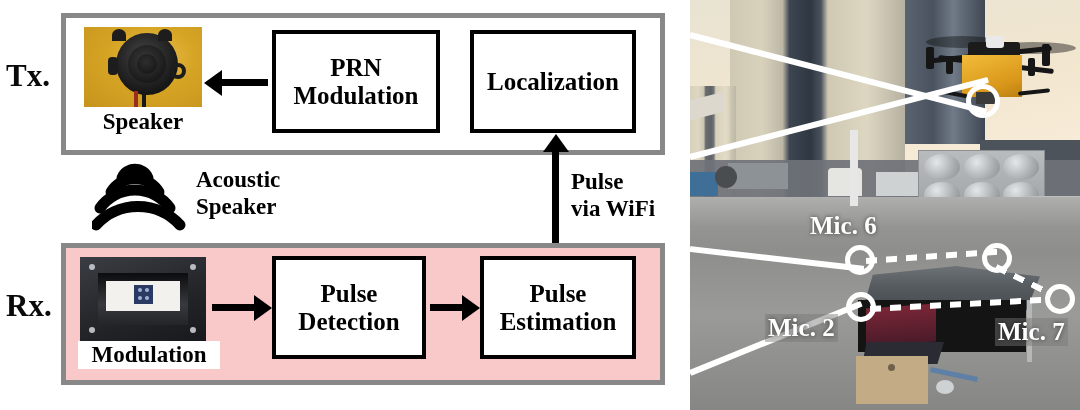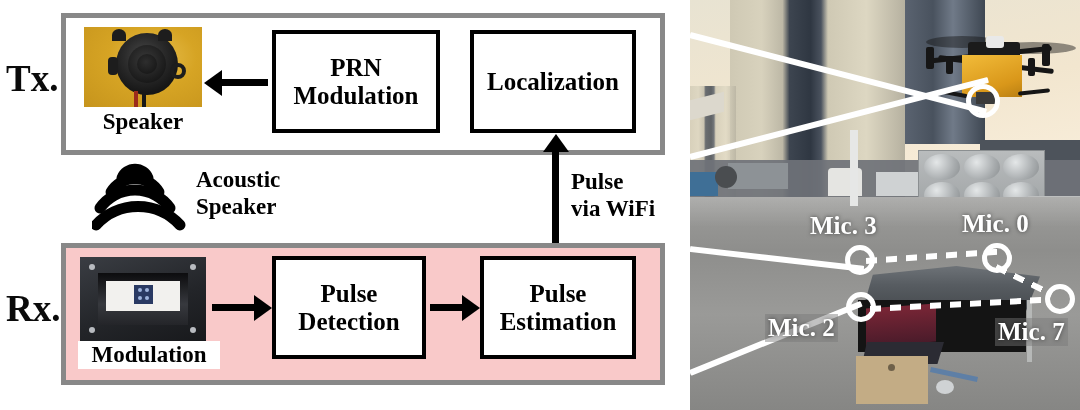--- a/index.html
+++ b/index.html
@@ -3,21 +3,21 @@
 <meta charset="utf-8">
 <style>
   html,body{margin:0;padding:0;background:#ffffff;}
   body{width:1080px;height:410px;overflow:hidden;
        font-family:"Liberation Serif","DejaVu Serif",serif;}
   #root{position:relative;width:1080px;height:410px;background:#fff;}
 
   
   #diagram{position:absolute;left:0;top:0;width:680px;height:410px;background:#fff;}
 
-  .side-label{position:absolute;font-weight:bold;font-size:37px;color:#0a0a0a;
+  .side-label{position:absolute;font-weight:bold;font-size:31px;color:#0a0a0a;
               letter-spacing:0px;line-height:1;}
 
   .group-box{position:absolute;border:5px solid #888888;box-sizing:border-box;background:#ffffff;}
   .group-box.rx{background:#f9c9c9;}
 
   .proc-box{position:absolute;border:4px solid #000;box-sizing:border-box;background:#fff;
             display:flex;align-items:center;justify-content:center;text-align:center;
             font-weight:bold;font-size:25px;line-height:1.12;color:#000;}
 
   .photo{position:absolute;box-sizing:border-box;overflow:hidden;}
@@ -254,19 +254,18 @@
     <div class="dash" style="left:176px;top:258px;width:132px;transform:rotate(-4deg);"></div>
     <div class="dash" style="left:306px;top:264px;width:62px;transform:rotate(26deg);"></div>
     <div class="dash" style="left:180px;top:306px;width:180px;transform:rotate(-3deg);"></div>
 
     <div class="mic-ring" style="left:155px;top:245px;width:30px;height:30px;"></div>
     <div class="mic-ring" style="left:292px;top:243px;width:30px;height:30px;"></div>
     <div class="mic-ring" style="left:156px;top:292px;width:30px;height:30px;"></div>
     <div class="mic-ring" style="left:355px;top:284px;width:30px;height:30px;"></div>
     <div class="mic-ring" style="left:276px;top:84px;width:34px;height:34px;"></div>
 
-    <div class="mic-label" style="left:120px;top:212px;">Mic. 3</div>
-    <div class="mic-label" style="left:272px;top:210px;">Mic. 0</div>
+    <div class="mic-label" style="left:120px;top:212px;">Mic. 6</div>
     <div class="mic-label boxed" style="left:75px;top:278px;margin-top:36px;">Mic. 2</div>
     <div class="mic-label boxed" style="left:305px;top:318px;">Mic. 7</div>
   </div>
 
 </div>
 
 </body></html>

